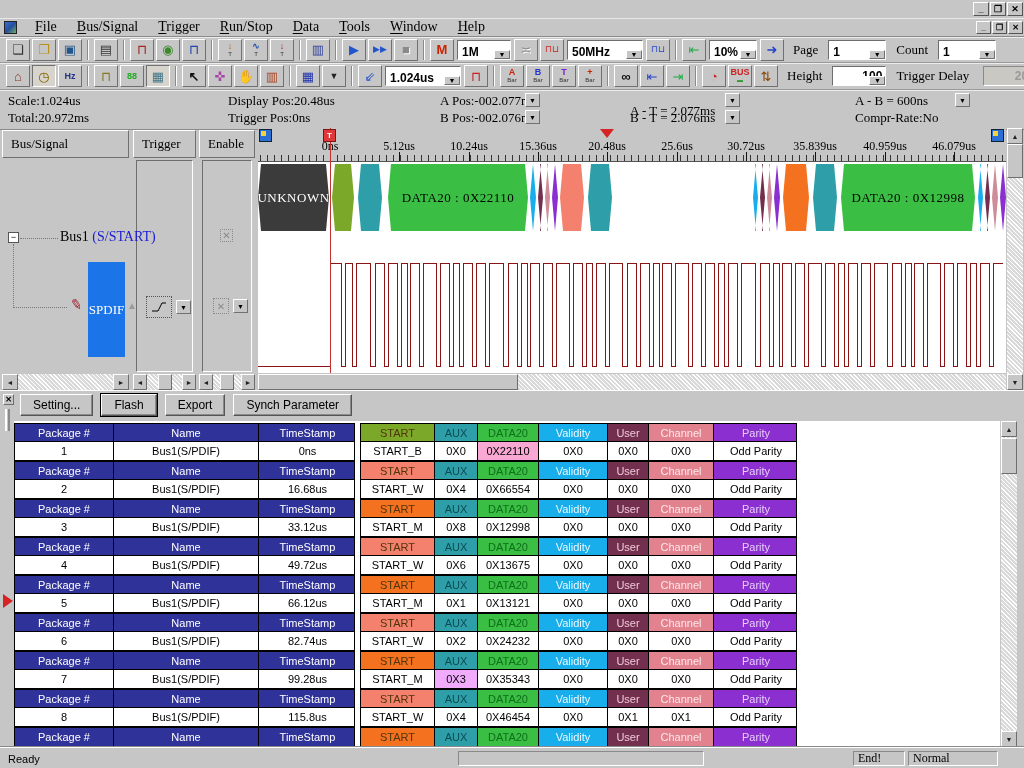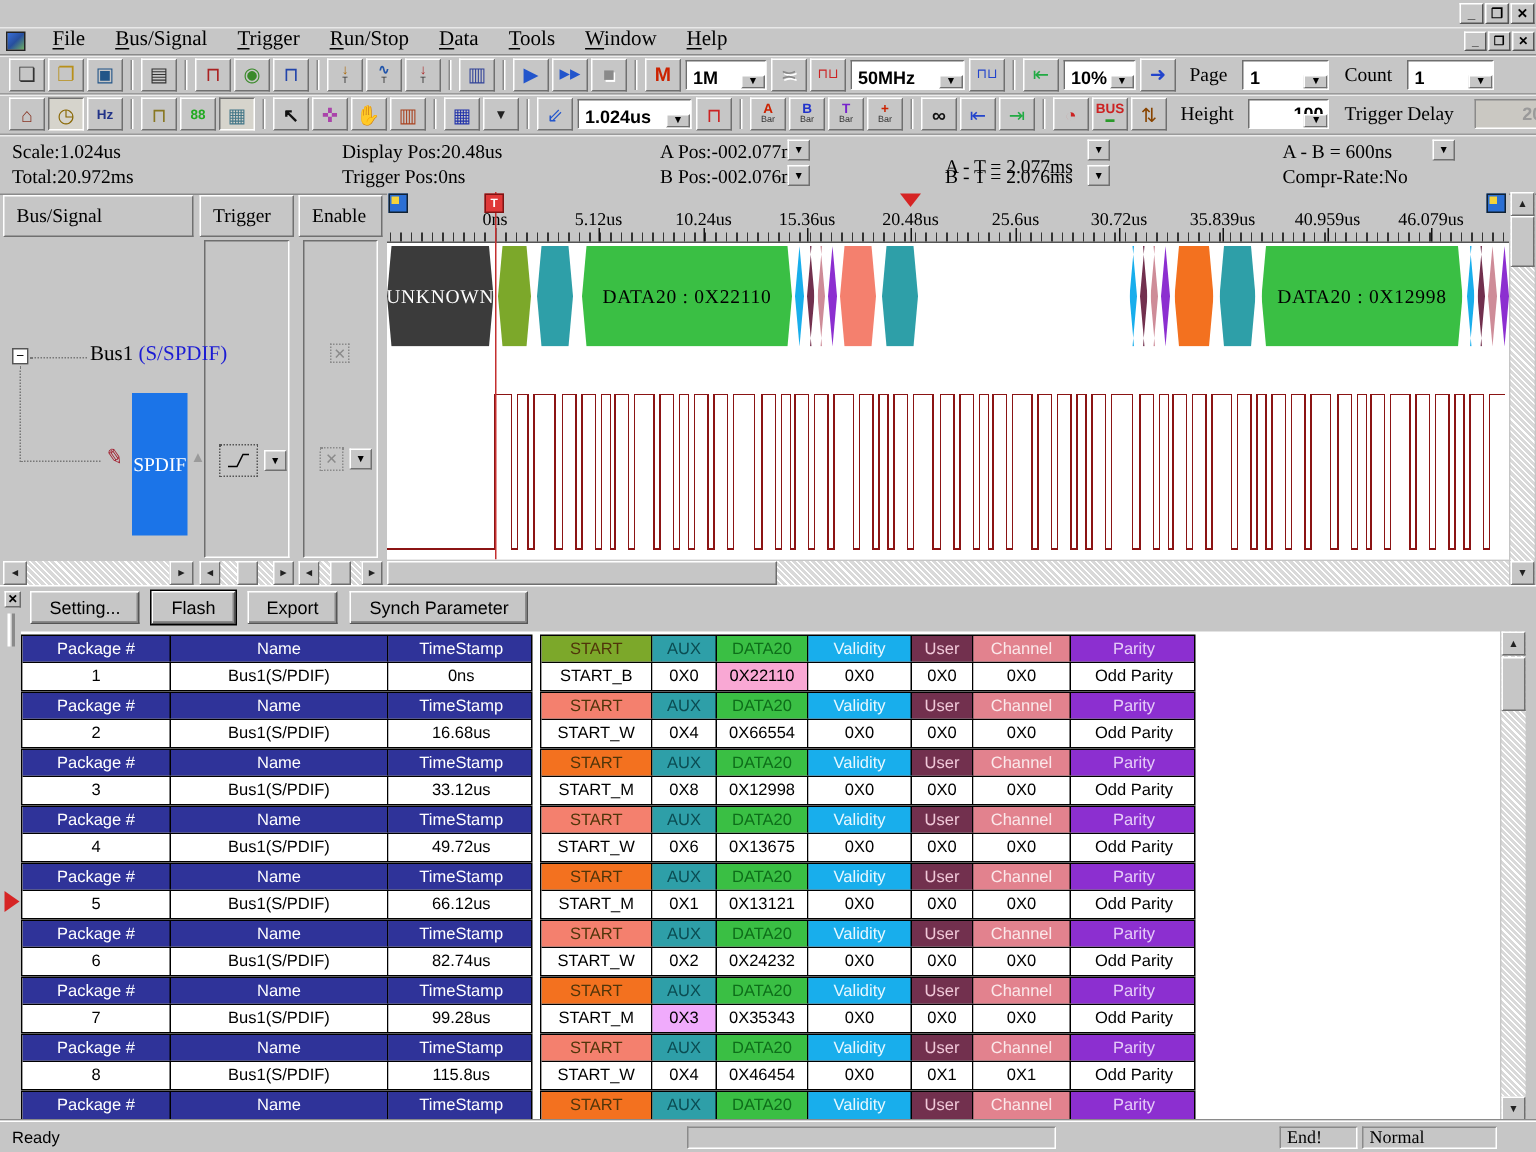--- a/index.html
+++ b/index.html
@@ -296,21 +296,21 @@
   <div class="colhdr" style="left:199px;width:56px">Enable</div>
   <div class="colframe" style="left:136px;width:57px"></div>
   <div class="colframe" style="left:202px;width:50px"></div>
 
   <div class="dotted-v" style="left:13px;top:244px;height:64px"></div>
   <div class="dotted-h" style="left:20px;top:238px;width:38px"></div>
   <div class="dotted-h" style="left:13px;top:307px;width:54px"></div>
   <div id="minusbox">−</div>
   <div id="buslabel">
     <span>Bus1</span>
-    <span class="proto">(S/SPDIF)</span>
+    <span class="proto">(S/START)</span>
   </div>
   <div class="xbox" style="position:absolute;left:220px;top:229px;width:13px;height:13px">✕</div>
 
   <div id="penicon">✐</div>
   <div id="spdifrect">
     <span>SPDIF</span>
   </div>
   <div id="spdifgray">▲</div>
   <div class="edgebtn" style="left:146px;top:296px;width:26px;height:22px">
     <svg width="18" height="14">

